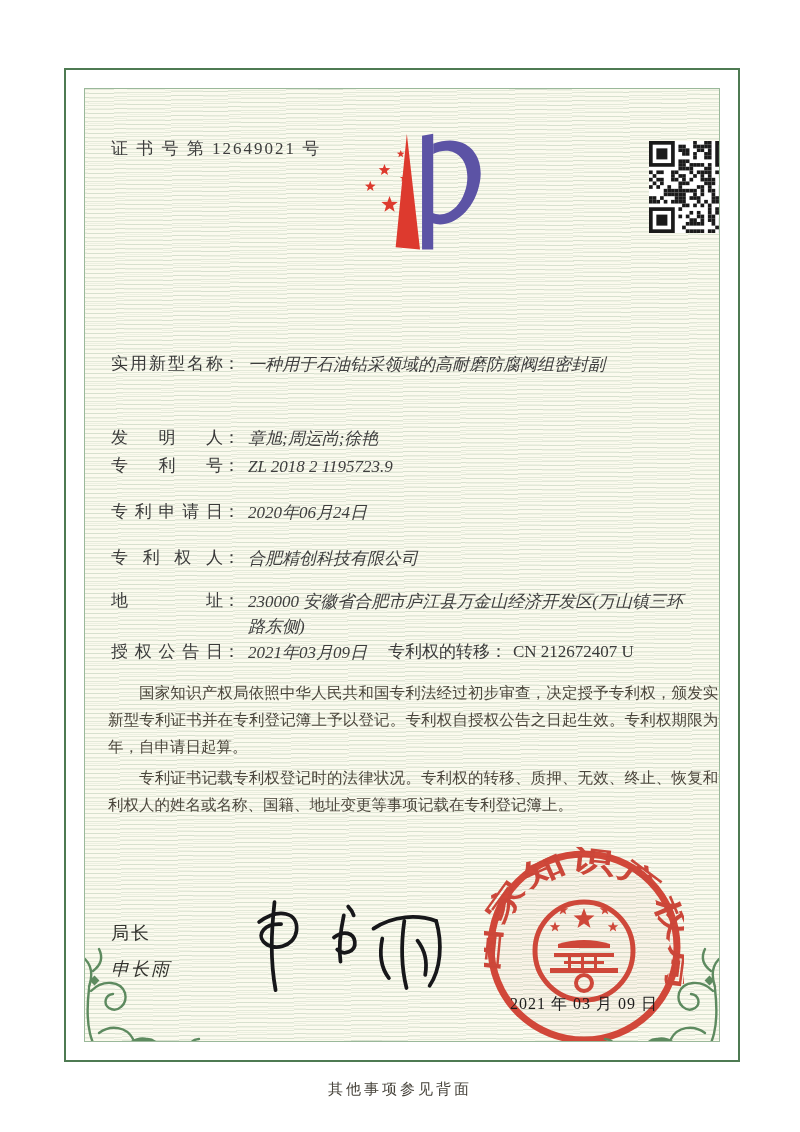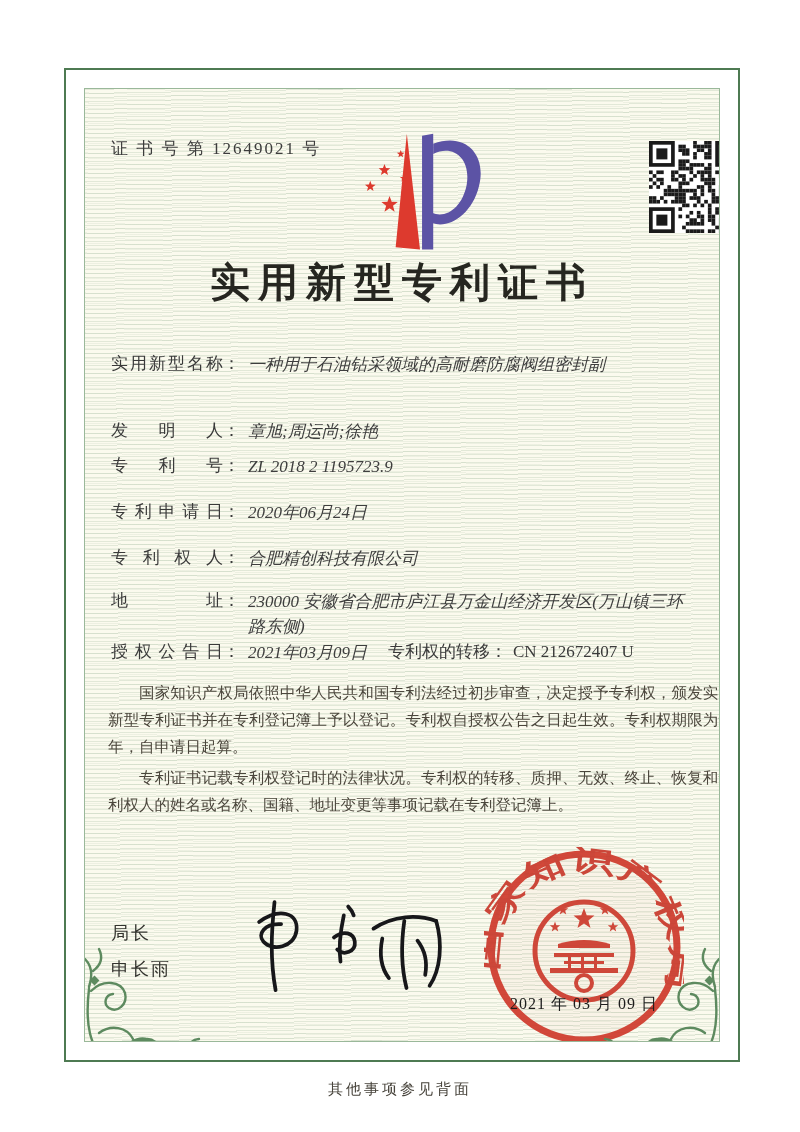--- a/index.html
+++ b/index.html
@@ -20,21 +20,21 @@
          color:#262620;letter-spacing:8px;}
   .frow{left:26px;width:620px;font-size:17px;color:#3a3a3a;}
   .fl{display:inline-block;width:112px;text-align:justify;text-align-last:justify;vertical-align:top;}
   .fc{vertical-align:top;}
   .fv{display:inline-block;margin-left:8px;max-width:450px;vertical-align:top;line-height:25px;color:#3e3e3e;font-style:italic;}
   .pair2{position:absolute;left:277px;top:0;white-space:nowrap;}
   .bodytext{left:19px;top:586px;width:634px;font-size:15.5px;line-height:27px;color:#4b463c;
             text-align:justify;}
   .bodytext p{margin:4px;text-indent:2em;}
   .sig-title{left:26px;top:832px;font-size:18px;color:#33332e;letter-spacing:2px;}
-  .sig-name{left:26px;top:868px;font-size:18px;color:#33332e;letter-spacing:2px;}
+  .sig-name{left:26px;top:868px;font-size:18px;color:#33332e;letter-spacing:2px;font-style:italic;}
   .sig-svg{left:146px;top:800px;width:230px;height:110px;}
   .seal-svg{left:399px;top:758px;width:200px;height:200px;opacity:.92;}
   .seal-date{left:404px;top:905px;width:190px;text-align:center;font-size:16px;color:#1d1d1d;
              letter-spacing:1px;z-index:5;}
   .page-no{left:0;top:962px;width:100%;text-align:center;font-size:20px;color:#3c3c38;letter-spacing:2px;}
   .orn{width:140px;height:140px;}
   .orn-bl{left:-6px;top:848px;}
   .orn-br{right:-6px;top:848px;transform:scaleX(-1);}
   .back-note{position:absolute;left:0;top:1080px;width:100%;text-align:center;font-size:15px;
              color:#46423a;letter-spacing:3px;}
@@ -286,27 +286,26 @@
           <rect x="1" y="1" width="5" height="5" fill="#fff"></rect>
           <rect x="2" y="2" width="3" height="3" fill="#1a1a1a"></rect>
           <rect x="18" y="0" width="7" height="7" fill="#1a1a1a"></rect>
           <rect x="19" y="1" width="5" height="5" fill="#fff"></rect>
           <rect x="20" y="2" width="3" height="3" fill="#1a1a1a"></rect>
           <rect x="0" y="18" width="7" height="7" fill="#1a1a1a"></rect>
           <rect x="1" y="19" width="5" height="5" fill="#fff"></rect>
           <rect x="2" y="20" width="3" height="3" fill="#1a1a1a"></rect>
         </svg>
 
-      <div class="abs title">实用新型专利证书</div>
 
       <div class="abs frow" style="top:263px">
         <span class="fl">实用新型名称</span><span class="fc">：</span><span class="fv">一种用于石油钻采领域的高耐磨防腐阀组密封副</span>
       </div>
 
-      <div class="abs frow" style="top:330px">
+      <div class="abs frow" style="top:337px">
         <span class="fl">发 明 人</span><span class="fc">：</span><span class="fv">章旭;周运尚;徐艳</span>
       </div>
 
       <div class="abs frow" style="top:365px">
         <span class="fl">专 利 号</span><span class="fc">：</span><span class="fv">ZL 2018 2 1195723.9</span>
       </div>
 
       <div class="abs frow" style="top:411px">
         <span class="fl">专利申请日</span><span class="fc">：</span><span class="fv">2020年06月24日</span>
       </div>

